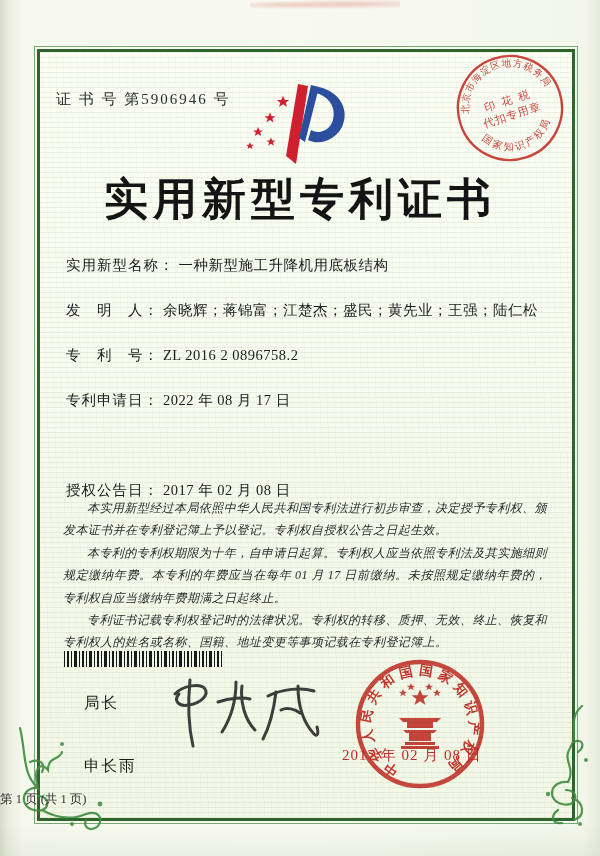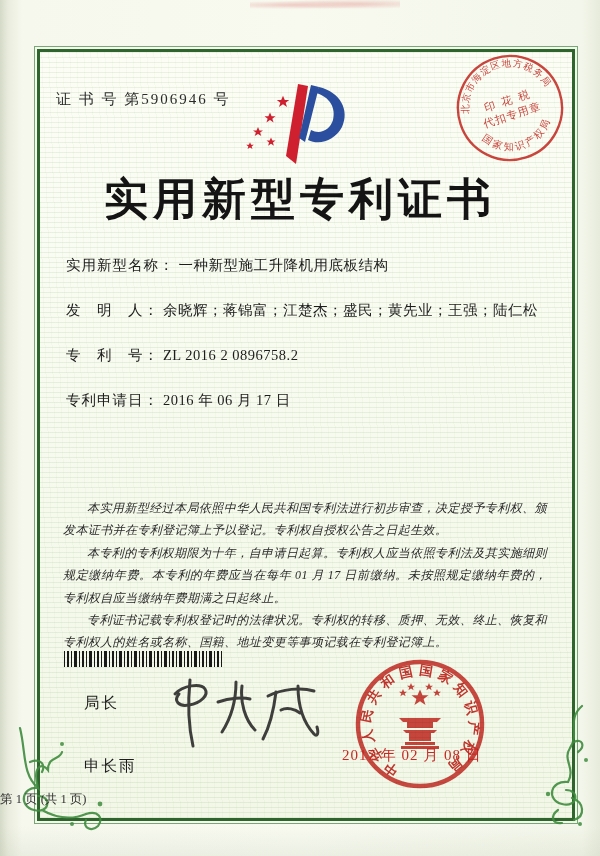--- a/index.html
+++ b/index.html
@@ -79,21 +79,24 @@
   <div class="field" style="top:256px">
     <span class="lab">实用新型名称：</span><span class="val">一种新型施工升降机用底板结构</span>
   </div>
   <div class="field" style="top:301px">
     <span class="lab">发　明　人：</span><span class="val">余晓辉；蒋锦富；江楚杰；盛民；黄先业；王强；陆仁松</span>
   </div>
   <div class="field" style="top:346px">
     <span class="lab">专　利　号：</span><span class="val">ZL 2016 2 0896758.2</span>
   </div>
   <div class="field" style="top:391px">
-    <span class="lab">专利申请日：</span><span class="val">2016 年 06 月 17 日</span>
+    <span class="lab">专利申请日：</span><span class="val">2022 年 08 月 17 日</span>
+  </div>
+  <div class="field" style="top:481px">
+    <span class="lab">授权公告日：</span><span class="val">2017 年 02 月 08 日</span>
   </div>
 
   <div class="paras">
     <p>本实用新型经过本局依照中华人民共和国专利法进行初步审查，决定授予专利权、颁发本证书并在专利登记簿上予以登记。专利权自授权公告之日起生效。</p>
     <p>本专利的专利权期限为十年，自申请日起算。专利权人应当依照专利法及其实施细则规定缴纳年费。本专利的年费应当在每年 01 月 17 日前缴纳。未按照规定缴纳年费的，专利权自应当缴纳年费期满之日起终止。</p>
     <p>专利证书记载专利权登记时的法律状况。专利权的转移、质押、无效、终止、恢复和专利权人的姓名或名称、国籍、地址变更等事项记载在专利登记簿上。</p>
   </div>
 
   <div class="barcode"></div>
 

